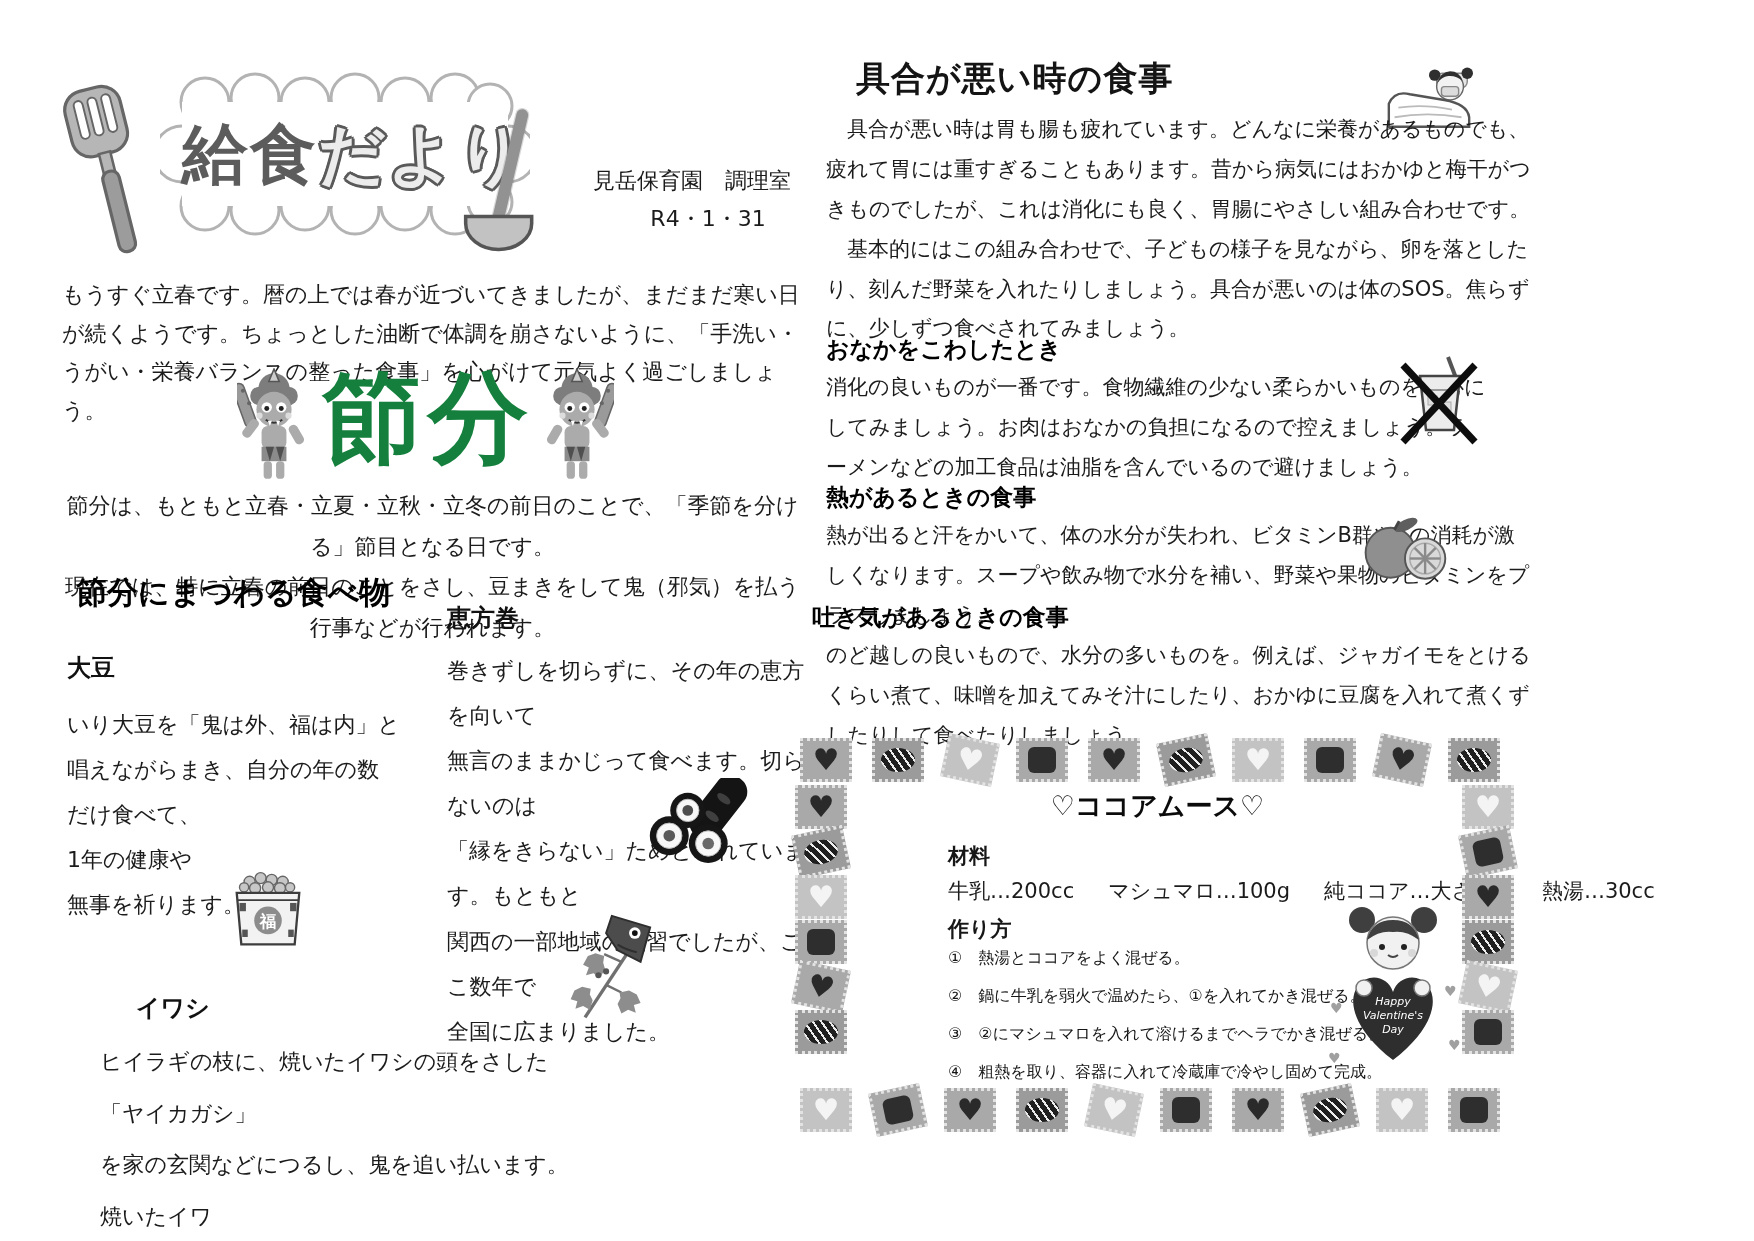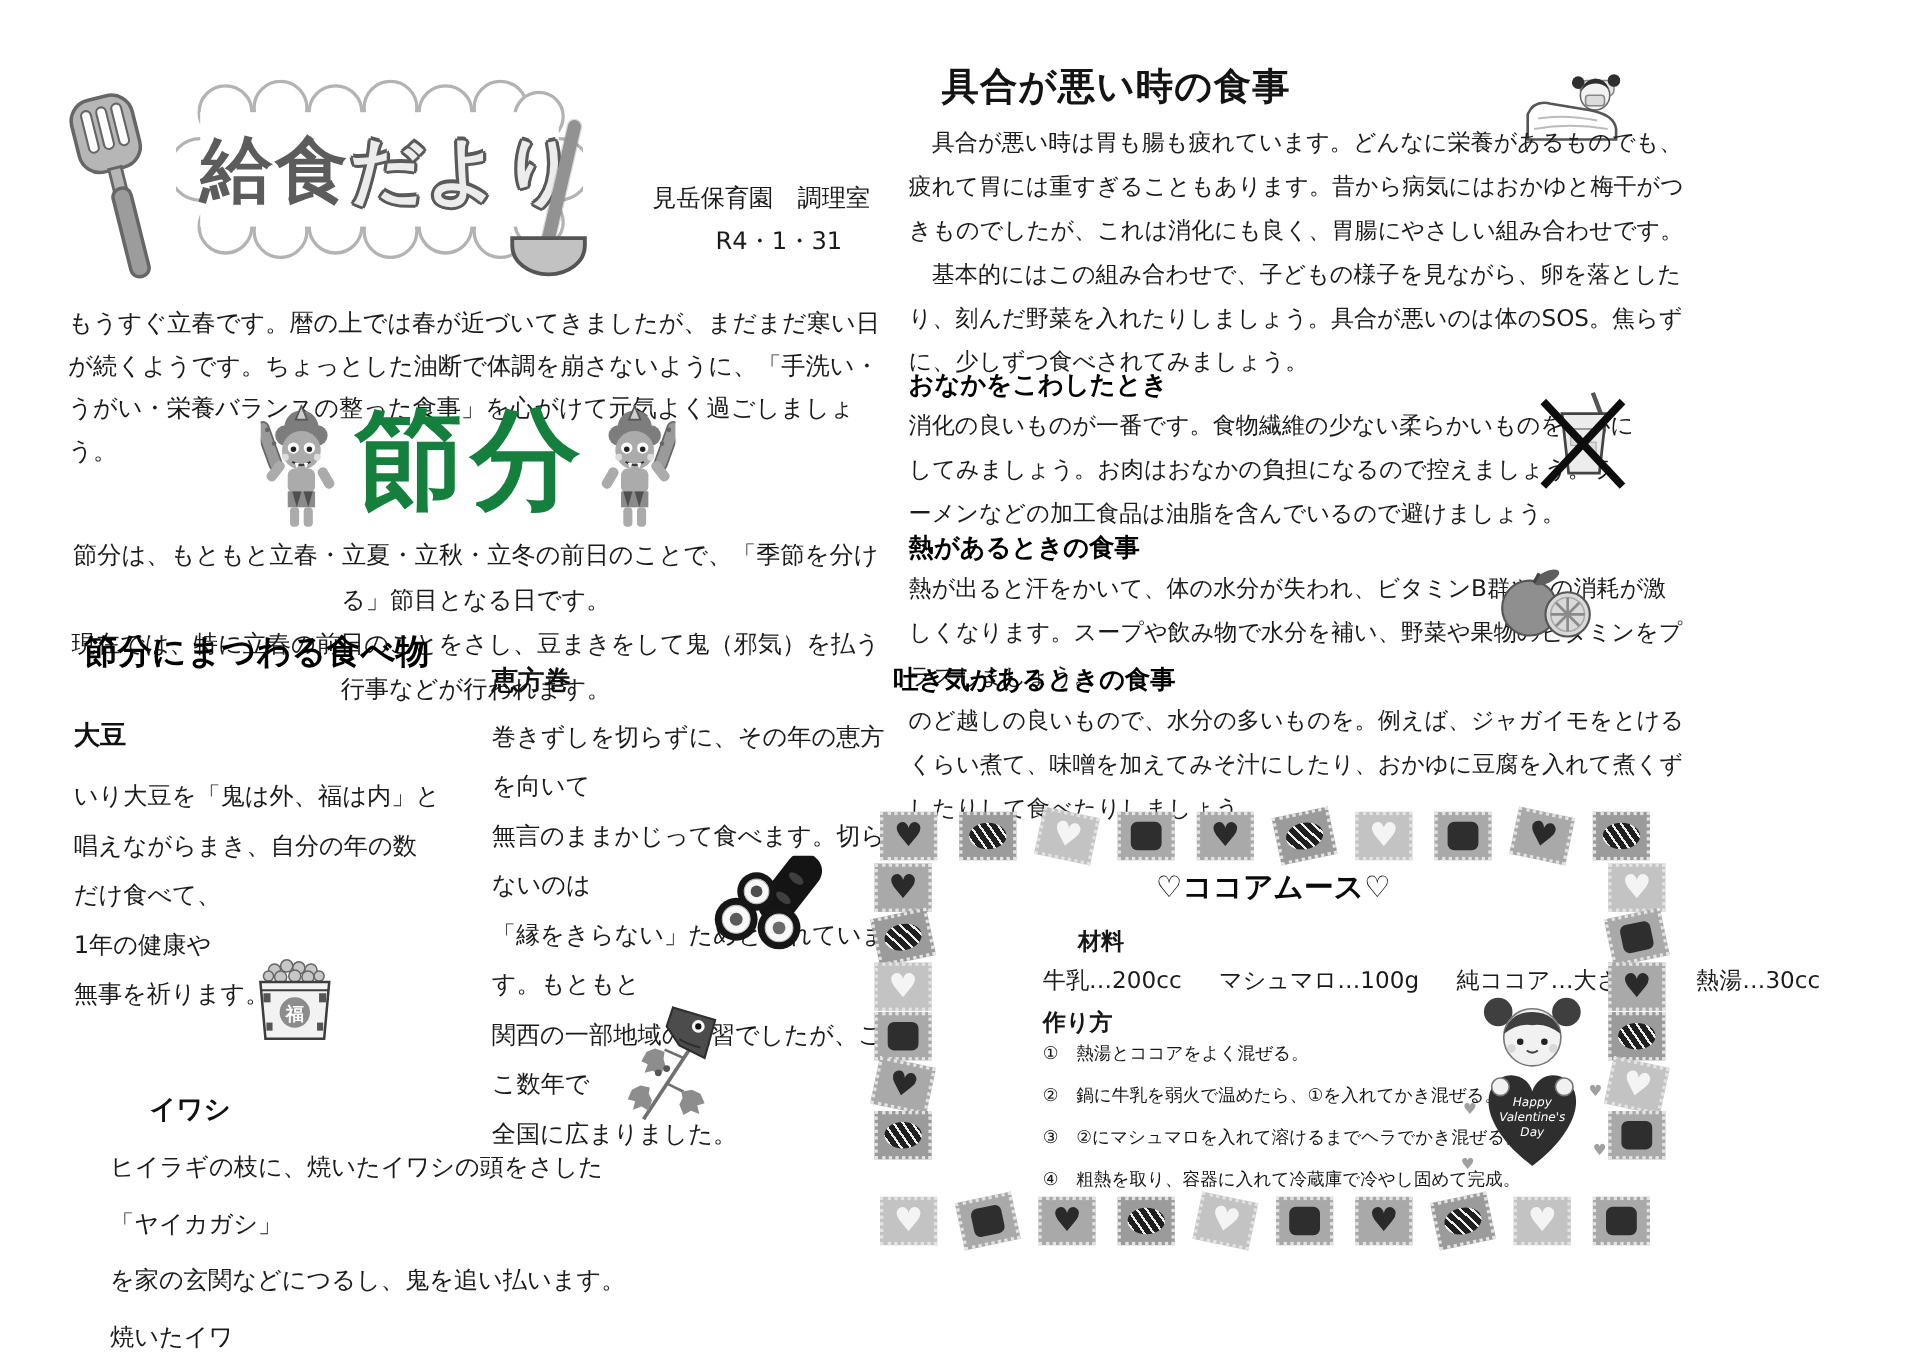--- a/index.html
+++ b/index.html
@@ -288,21 +288,21 @@
           <line x1="83" y1="37" x2="61" y2="59"></line>
       </g>
     </svg>
   </div>
 
   <div class="abs h-sec" style="left:812px;top:602px;">吐き気があるときの食事</div>
   <div class="abs body-r" style="left:826px;top:636px;width:705px;">のど越しの良いもので、水分の多いものを。例えば、ジャガイモをとけるくらい煮て、味噌を加えてみそ汁にしたり、おかゆに豆腐を入れて煮くずしたりして食べたりしましょう。</div>
 
   <div class="recipe-box">
     <div class="recipe-title">♡ココアムース♡</div>
-    <div class="abs recipe-label" style="left:158px;top:112px;font-weight:bold;margin-left:32px;">材料</div>
+    <div class="abs recipe-label" style="left:158px;top:112px;font-weight:bold;">材料</div>
     <div class="abs ing-row" style="left:158px;top:147px;">
       <span>牛乳…200cc</span>
       <span>マシュマロ…100g</span>
       <span>純ココア…大さじ1</span>
       <span>熱湯…30cc</span>
     </div>
     <div class="abs recipe-label" style="left:158px;top:185px;font-weight:bold;">作り方</div>
     <div class="abs step" style="left:158px;top:218px;">①　熱湯とココアをよく混ぜる。</div>
     <div class="abs step" style="left:158px;top:256px;">②　鍋に牛乳を弱火で温めたら、①を入れてかき混ぜる。</div>
     <div class="abs step" style="left:158px;top:294px;">③　②にマシュマロを入れて溶けるまでヘラでかき混ぜる。</div>

